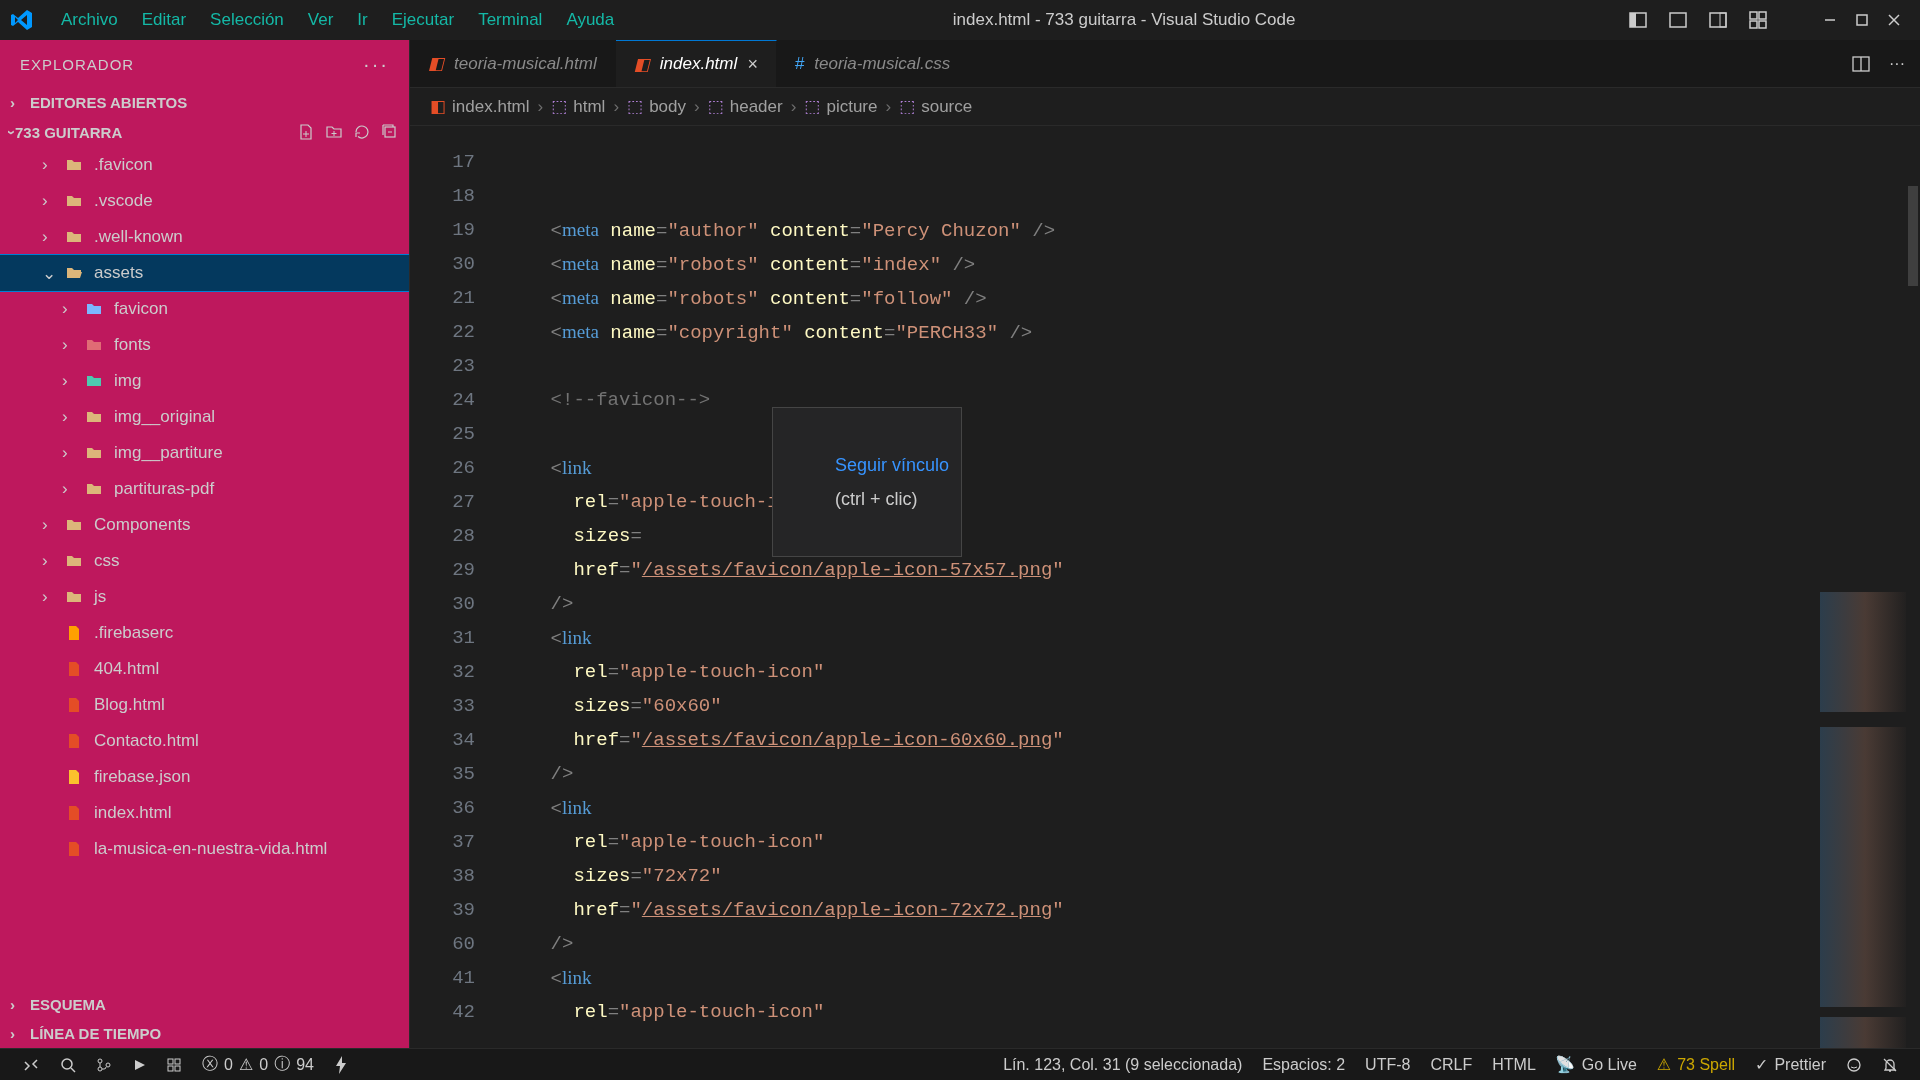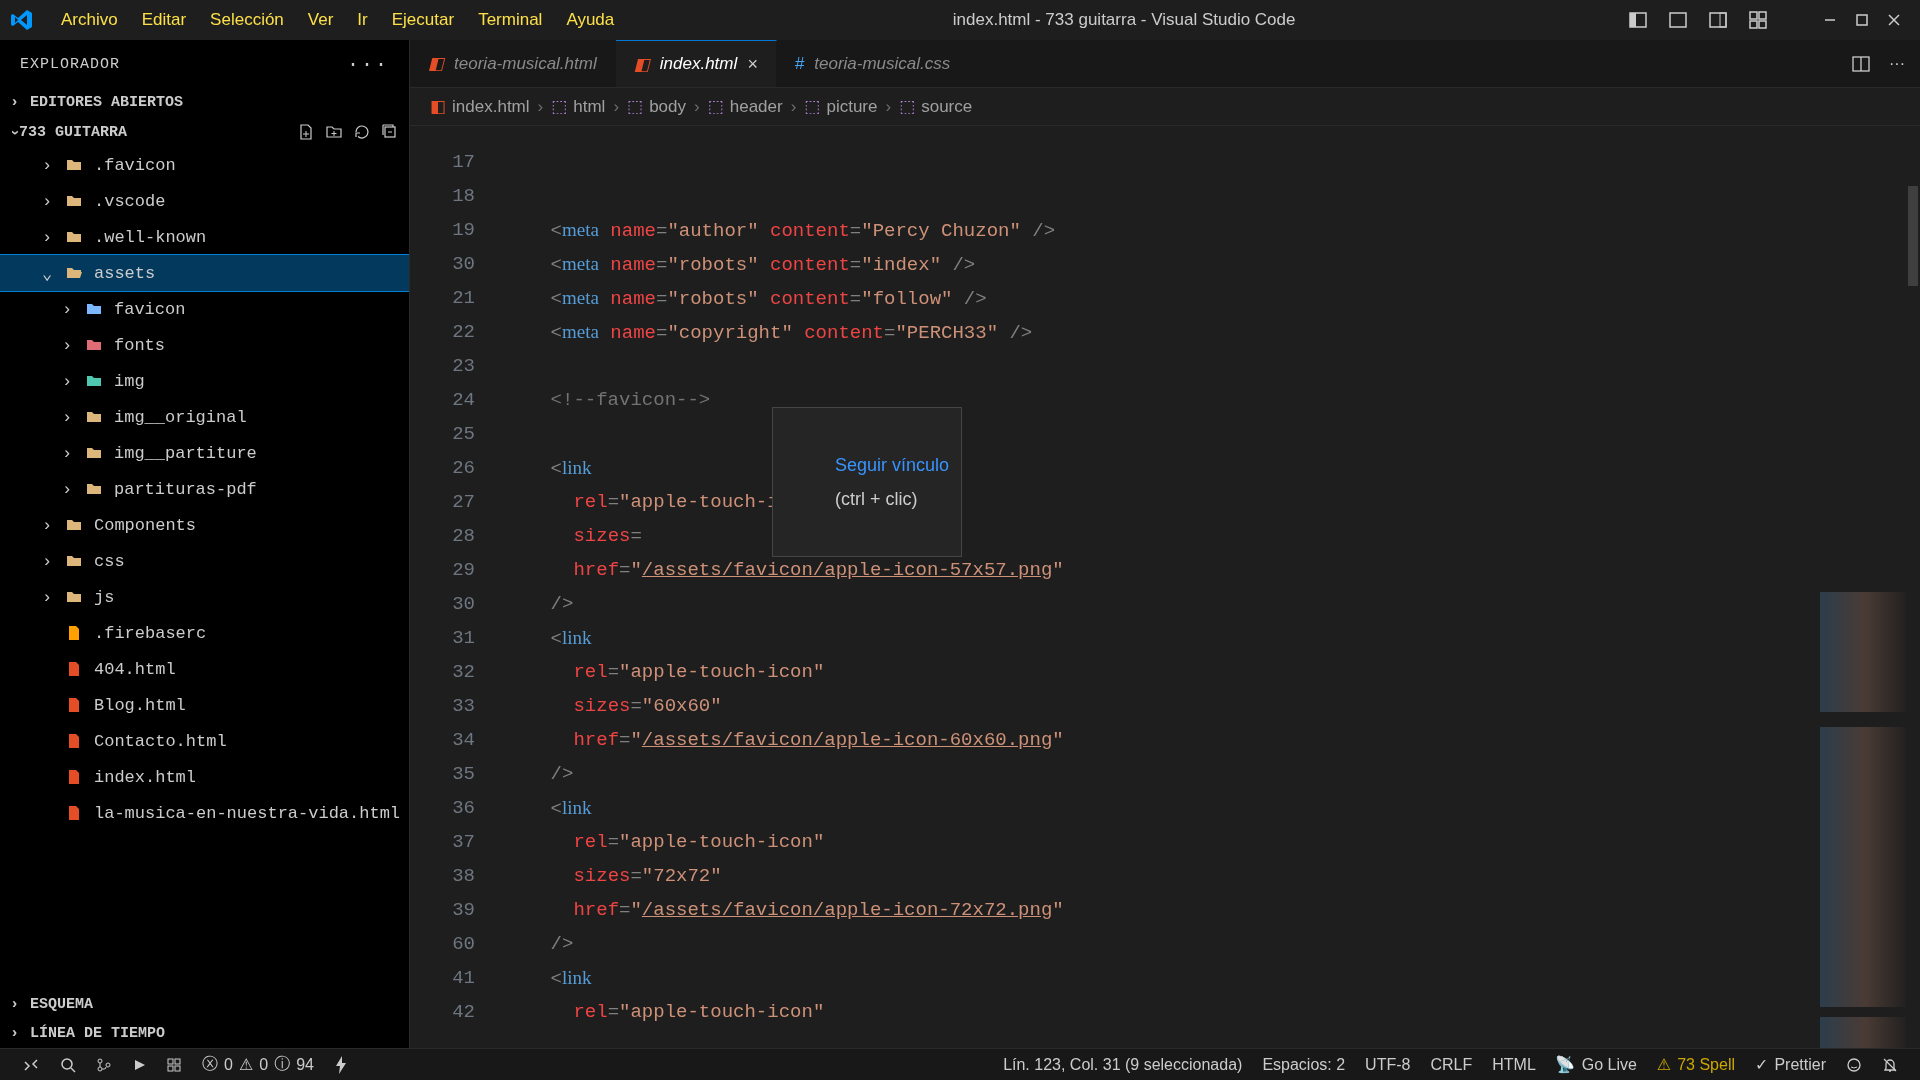--- a/index.html
+++ b/index.html
@@ -21,21 +21,21 @@
   padding: 0 10px;
   font-size: 17px;
 }
 .titlebar .vscode-logo {
   width: 24px; height: 24px;
   margin-right: 15px;
 }
 .titlebar .menu-item {
   padding: 0 12px;
   cursor: pointer;
-  color: #fde047;
+  color: #14b8a6;
 }
 .titlebar .title-center {
   flex: 1;
   text-align: center;
   color: #cccccc;
 }
 .titlebar .win-controls { display: flex; gap: 0; }
 .titlebar .layout-controls { display: flex; gap: 8px; margin-right: 40px; }
 .titlebar .layout-icon, .titlebar .win-btn {
   width: 32px; height: 32px;
@@ -43,25 +43,24 @@
   cursor: pointer;
   color: #cccccc;
 }
 .main-area {
   flex: 1;
   display: flex;
   overflow: hidden;
 }
 .sidebar {
   width: 410px;
-  background: #000000;
+  background: #be185d;
   display: flex;
   flex-direction: column;
   border-right: 1px solid #2a2a2a;
-  font-family: Liberation Mono, monospace;
 }
 .sidebar-header {
   height: 48px;
   display: flex;
   align-items: center;
   padding: 0 20px;
   font-size: 15px;
   letter-spacing: 1px;
   justify-content: space-between;
 }
@@ -180,21 +179,21 @@
 }
 .code {
   flex: 1;
   white-space: pre;
   color: #9cdcfe;
   position: relative;
 }
 .code .line { height: 34px; }
 .c-punc { color: #808080; }
 .c-tag { color: #569cd6; font-family: Liberation Serif, serif; }
-.c-attr { color: #ef4444; }
+.c-attr { color: #fef9c3; }
 .c-str { color: #ce9178; }
 .c-cmt { color: #737373; }
 .c-path { color: #ce9178; text-decoration: underline; text-decoration-color: #ce9178; }
 .tooltip {
   position: absolute;
   background: #252526;
   border: 1px solid #454545;
   padding: 6px 12px;
   font-size: 18px;
   color: #cccccc;
@@ -509,20 +508,29 @@
           <span>Blog.html</span>
         </div>
         <div class="tree-row indent1">
           <span class="chev"></span>
           <span class="ficon ic-html">
             <svg width="18" height="18" viewBox="0 0 18 18">
               <path fill="currentColor" d="M4 2h7l3 3v11H4z"></path>
             </svg>
           </span>
           <span>Contacto.html</span>
+        </div>
+        <div class="tree-row indent1">
+          <span class="chev"></span>
+          <span class="ficon ic-json">
+            <svg width="18" height="18" viewBox="0 0 18 18">
+              <path fill="currentColor" d="M4 2h7l3 3v11H4z"></path>
+            </svg>
+          </span>
+          <span>firebase.json</span>
         </div>
         <div class="tree-row indent1">
           <span class="chev"></span>
           <span class="ficon ic-html">
             <svg width="18" height="18" viewBox="0 0 18 18">
               <path fill="currentColor" d="M4 2h7l3 3v11H4z"></path>
             </svg>
           </span>
           <span>index.html</span>
         </div>

